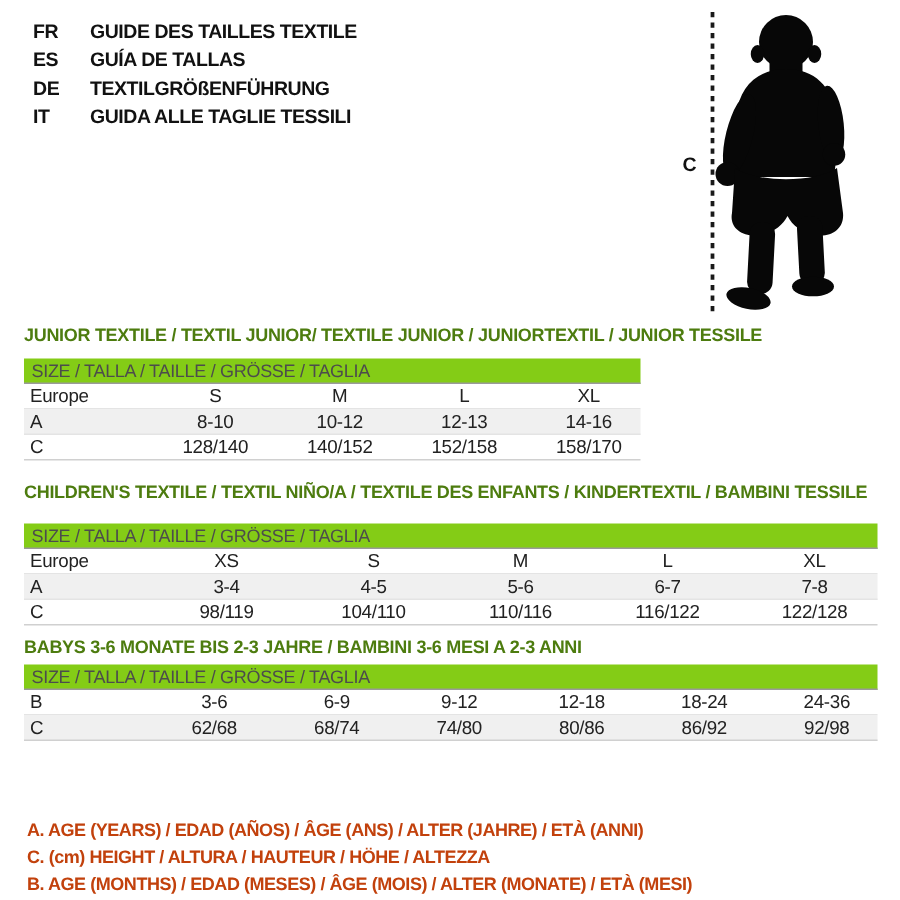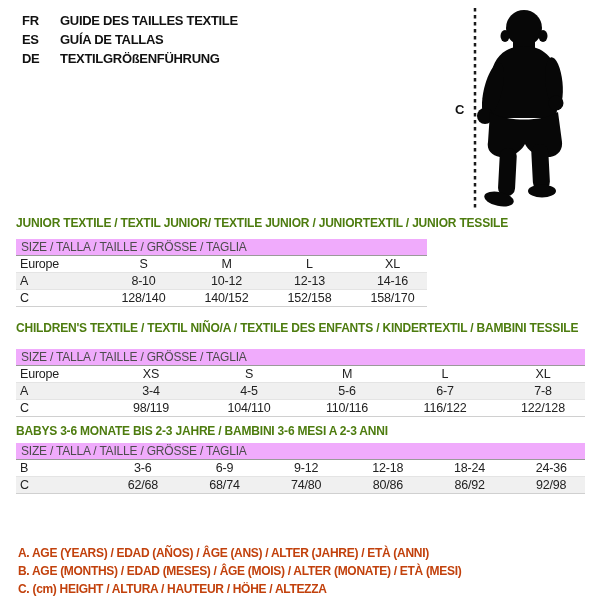--- a/index.html
+++ b/index.html
@@ -19,21 +19,21 @@
 
   
   .size-table{position:absolute;}
   .t1{left:16px;top:215px;width:411px;}
   .t2{left:16px;top:320px;width:569px;}
   .t3{left:16px;top:423px;width:569px;}
   .table-title{font-weight:bold;font-size:12px;line-height:16px;letter-spacing:-0.2px;color:#4d7c0f;white-space:nowrap;}
   .t1 .size-bar{margin-top:8px;}
   .t2 .size-bar{margin-top:13px;}
   .t3 .size-bar{margin-top:4px;}
-  .size-bar{background:#f0abfc;color:#4c4c4c;font-size:12px;height:16px;line-height:16px;
+  .size-bar{background:#84cc16;color:#4c4c4c;font-size:12px;height:16px;line-height:16px;
             padding-left:5px;border-bottom:1px solid #9a9a9a;letter-spacing:-0.2px;}
   .trow{display:flex;height:16px;align-items:center;border-bottom:1px solid #e4e4e4;
         font-size:12.5px;letter-spacing:-0.2px;color:#222;gap:14px;}
   .trow:last-child{border-bottom:1px solid #d0d0d0;}
   .trow.shaded{background:#f0f0f0;}
   .rlabel{width:75px;padding-left:4px;}
   .cell{flex:1;text-align:center;}
 
   
   .notes{position:absolute;left:18px;top:544px;}
@@ -49,20 +49,24 @@
       <span class="lang-code">FR</span>
       <span class="lang-title">GUIDE DES TAILLES TEXTILE</span>
     </div>
     <div class="lang-row">
       <span class="lang-code">ES</span>
       <span class="lang-title">GUÍA DE TALLAS</span>
     </div>
     <div class="lang-row">
       <span class="lang-code">DE</span>
       <span class="lang-title">TEXTILGRÖßENFÜHRUNG</span>
+    </div>
+    <div class="lang-row">
+      <span class="lang-code">IT</span>
+      <span class="lang-title">GUIDA ALLE TAGLIE TESSILI</span>
     </div>
   </div>
 
   <div class="figure">
     <svg width="165" height="215" viewBox="0 0 165 215">
       <line x1="40" y1="8" x2="40" y2="208" stroke="#1a1a1a" stroke-width="2.5" stroke-dasharray="3.5,3.5"></line>
       <g fill="#070707">
         <circle cx="89" cy="28" r="18"></circle>
         <ellipse cx="70" cy="36" rx="4.5" ry="6"></ellipse>
         <ellipse cx="108" cy="36" rx="4.5" ry="6"></ellipse>
@@ -161,17 +165,17 @@
           <div class="cell">74/80</div>
           <div class="cell">80/86</div>
           <div class="cell">86/92</div>
           <div class="cell">92/98</div>
         </div>
       </div>
   </div>
 
   <div class="notes">
     <div class="note-line">A. AGE (YEARS) / EDAD (AÑOS) / ÂGE (ANS) / ALTER (JAHRE) / ETÀ (ANNI)</div>
+    <div class="note-line">C. (cm) HEIGHT / ALTURA / HAUTEUR / HÖHE / ALTEZZA</div>
     <div class="note-line">B. AGE (MONTHS) / EDAD (MESES) / ÂGE (MOIS) / ALTER (MONATE) / ETÀ (MESI)</div>
-    <div class="note-line">C. (cm) HEIGHT / ALTURA / HAUTEUR / HÖHE / ALTEZZA</div>
   </div>
 
 </div>
 
 </body></html>

